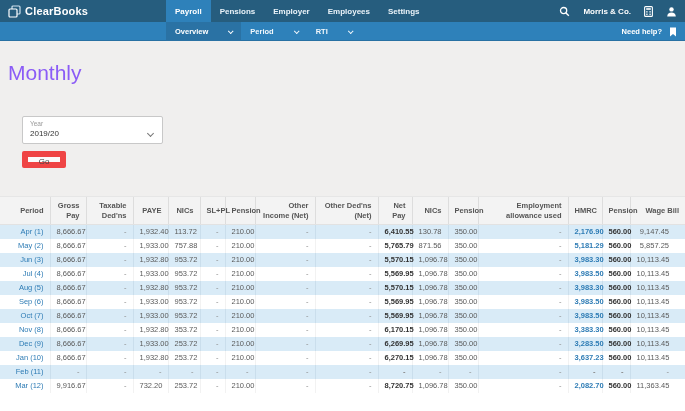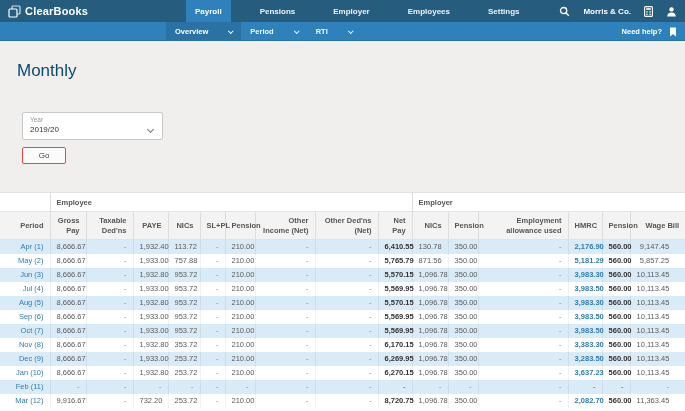--- a/index.html
+++ b/index.html
@@ -12,42 +12,42 @@
   }
   *{margin:0;padding:0;box-sizing:border-box;}
   body{font-family:"Liberation Sans",sans-serif;background:#fff;}
   .screen{position:relative;width:685px;height:411px;overflow:hidden;background:var(--pagebg);}
 
   
   .topbar{position:relative;height:22px;background:var(--topbar);color:#fff;}
   .brand{position:absolute;left:8px;top:0;height:22px;display:flex;align-items:center;gap:4px;cursor:pointer;}
   .brand-text{font-size:11px;font-weight:700;letter-spacing:.2px;}
   .mainnav{position:absolute;left:166px;top:0;height:22px;display:flex;}
-  .mainnav a{display:flex;align-items:center;height:22px;padding:0 9px;font-size:8px;font-weight:700;color:#eaf3f9;text-decoration:none;margin-left:20px;}
+  .mainnav a{display:flex;align-items:center;height:22px;padding:0 9px;font-size:8px;font-weight:700;color:#eaf3f9;text-decoration:none;}
   .mainnav a.active{background:var(--accent);color:#fff;}
   .top-right{position:absolute;right:8px;top:0;height:22px;display:flex;align-items:center;gap:13px;}
   .company{font-size:8px;font-weight:700;color:#fff;text-align:right;}
   .icon-btn{display:flex;align-items:center;cursor:pointer;}
 
   
   .subnav{position:relative;height:19px;background:var(--accent);color:#fff;border-bottom:1px solid rgba(0,0,0,.12);}
   .subnav-items{position:absolute;left:166px;top:0;height:19px;display:flex;}
   .subnav-items a{display:flex;align-items:center;height:19px;padding:0 9px;font-size:7.5px;font-weight:700;color:#f2f8fc;text-decoration:none;gap:20px;}
   .subnav-items a.active{background:var(--subnav-active);color:#fff;}
   .subnav-right{position:absolute;right:8px;top:0;height:19px;display:flex;align-items:center;gap:7px;}
   .subnav-right a{font-size:7.5px;font-weight:700;color:#fff;text-decoration:none;}
   .chev{display:inline-block;width:4px;height:4px;border-right:1.2px solid currentColor;border-bottom:1.2px solid currentColor;transform:rotate(45deg) translateY(-1px);}
 
   
-  .page-title{margin:20px 0 0 17px;font-size:17px;font-weight:400;color:#0c4a6e;}
+  .page-title{margin:20px 0 0 8px;font-size:21px;font-weight:400;color:#8b5cf6;}
   .year-box{position:relative;margin:31px 0 0 22px;width:141px;height:28px;background:#fff;border:1px solid #c8c8c8;border-radius:2px;cursor:pointer;}
   .year-label{font-size:6.5px;color:#999;padding:3px 7px 0;}
   .year-value{font-size:8px;color:#333;padding:2px 7px 0;}
   .year-chev{position:absolute;right:9px;top:14px;width:5px;height:5px;border-right:1.3px solid #777;border-bottom:1.3px solid #777;transform:rotate(45deg);}
-  .go-btn{display:block;margin:7px 0 0 22px;width:44px;height:17px;background:#fbfbfb;border:1px solid #ef4444;border-radius:2px;font-size:8px;color:#444;font-family:"Liberation Sans",sans-serif;cursor:pointer;}
+  .go-btn{display:block;margin:7px 0 0 22px;width:44px;height:17px;background:#fbfbfb;border:6px solid #ef4444;border-radius:2px;font-size:8px;color:#444;font-family:"Liberation Sans",sans-serif;cursor:pointer;}
 
   
   .table-wrap{margin-top:28px;background:#fff;min-height:220px;}
   table{width:685px;table-layout:fixed;border-collapse:collapse;background:#fff;border-top:1px solid #e2e2e2;font-size:7.5px;}
   .group-row td,.group-row th{height:19px;background:#fff;}
   .group-row th{font-size:7.5px;font-weight:700;color:#555;text-align:left;padding:0 6px;border-left:1px solid #ddd;}
   .head-row th{height:28px;background:#f3f3f3;border-left:1px solid #ddd;border-top:1px solid #e6e6e6;border-bottom:1px solid #e2e2e2;color:#555;font-weight:700;text-align:right;padding:2px 6px;vertical-align:middle;line-height:1.25;}
   .head-row th:first-child{border-left:none;}
   tbody td{height:14px;text-align:right;padding:0 6px;color:#5a5a5a;border-left:1px solid rgba(0,0,0,.05);white-space:nowrap;}
   tbody td:first-child{border-left:none;}
@@ -157,25 +157,20 @@
             <col style="width: 63px;">
             <col style="width: 34px;">
             <col style="width: 36px;">
             <col style="width: 30px;">
             <col style="width: 90px;">
             <col style="width: 34px;">
             <col style="width: 28px;">
             <col style="width: 55px;">
           </colgroup>
           <thead>
-            <tr class="group-row">
-              <td></td>
-              <th colspan="9">Employee</th>
-              <th colspan="6">Employer</th>
-            </tr>
             <tr class="head-row">
               <th>Period</th>
               <th>Gross Pay</th>
               <th>Taxable Ded'ns</th>
               <th>PAYE</th>
               <th>NICs</th>
               <th>SL+PL</th>
               <th>Pension</th>
               <th>Other Income (Net)</th>
               <th>Other Ded'ns (Net)</th>

